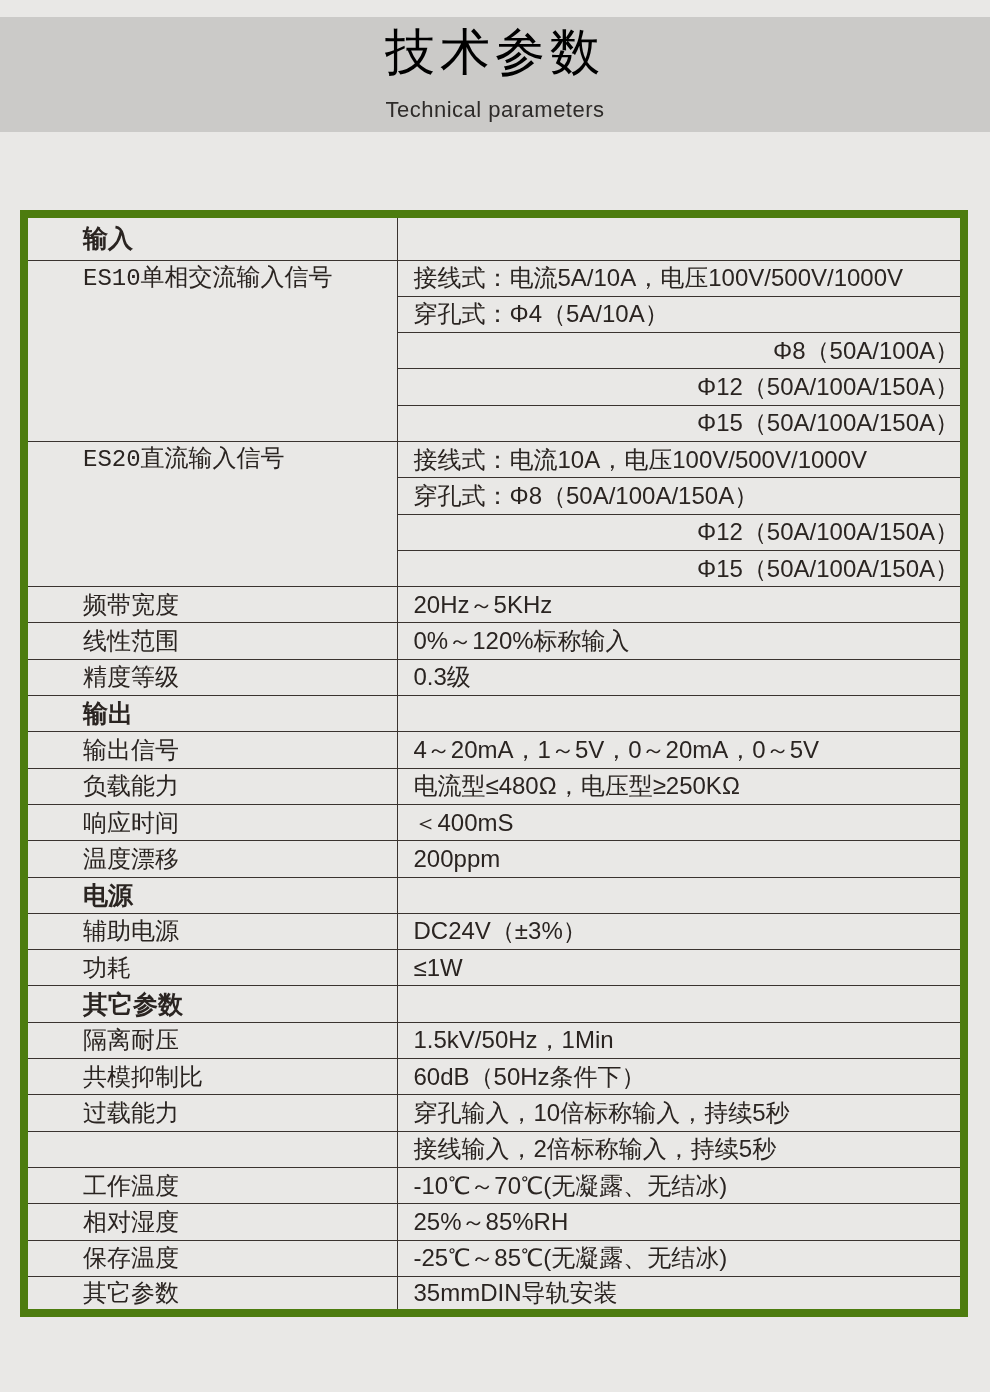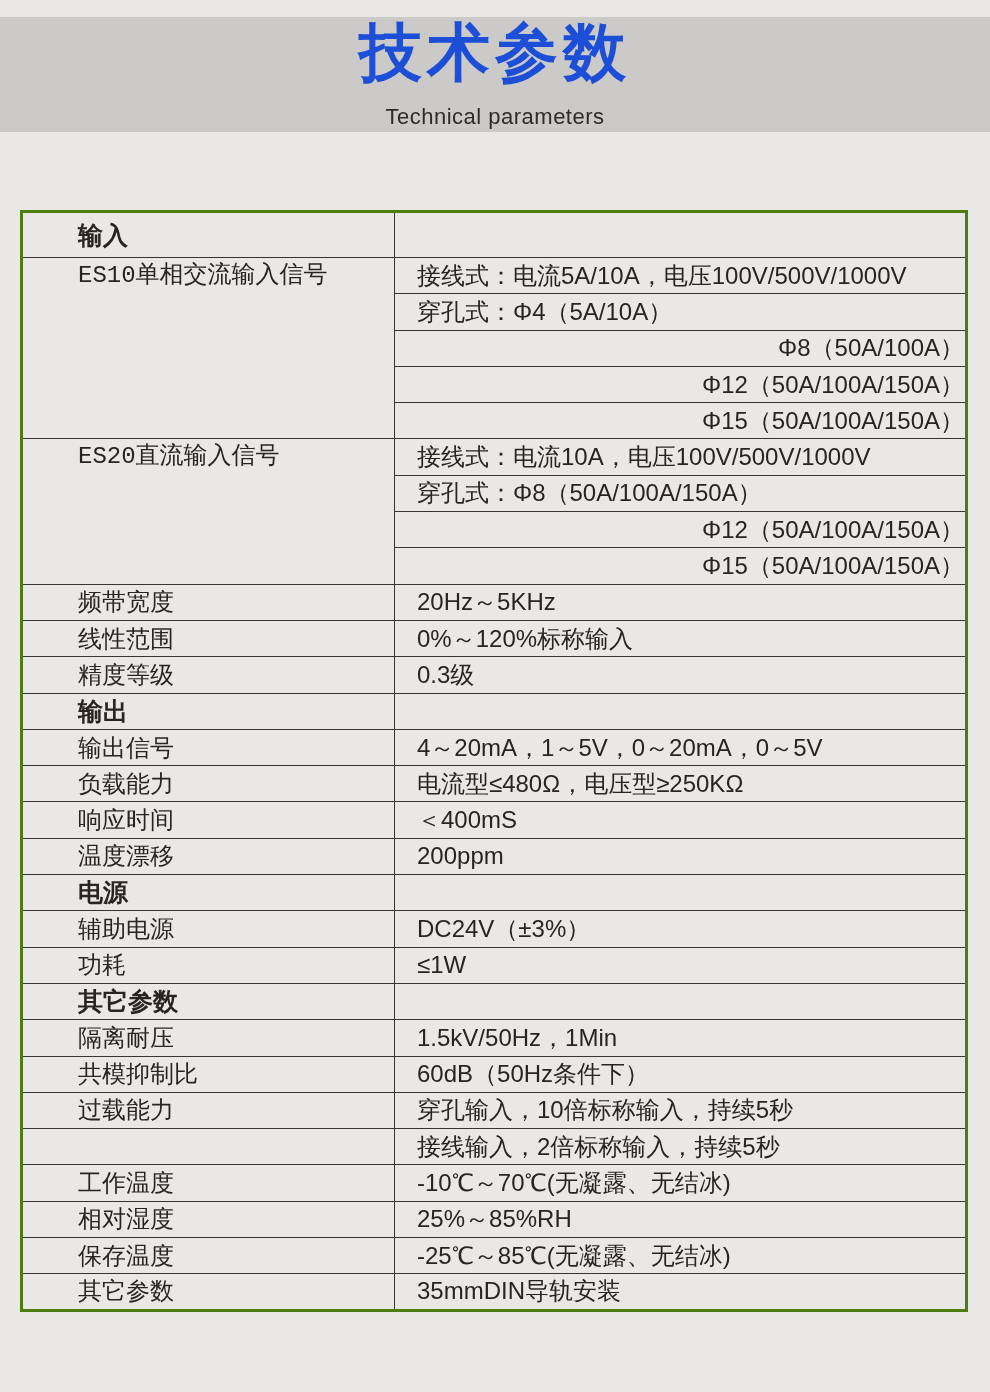--- a/index.html
+++ b/index.html
@@ -9,45 +9,45 @@
     font-family:"Liberation Sans",sans-serif;
     position:relative;overflow:hidden;
     color:#2a2421;
   }
   .header-band{
     position:absolute;left:0;top:17px;width:990px;height:115px;
     background:#cbcac8;
     display:flex;flex-direction:column;align-items:center;justify-content:center;
   }
   .title{
-    font-size:63px;font-weight:bold;color:#1d4ed8;
+    font-size:50px;font-weight:normal;color:#000000;
     letter-spacing:5px;line-height:1.05;
   }
   .subtitle{
     font-size:22px;color:#2e2b29;margin-top:19px;letter-spacing:0.5px;
   }
   .table-wrap{
     position:absolute;left:20px;top:210px;width:948px;
   }
   table.spec{
     width:100%;border-collapse:collapse;table-layout:fixed;
-    border:3px solid #4d7c0f;background:transparent;
+    border:8px solid #4d7c0f;background:transparent;
   }
   table.spec td{
     border:1.5px solid #3a332f;
     font-size:24px;color:#2a2421;
     overflow:hidden;white-space:nowrap;
     padding-top:0;padding-bottom:0;
   }
   table.spec tr{height:36.3px;}
   table.spec tr.first{height:46px;}
   td.col-label{padding-left:55px;vertical-align:middle;}
   td.col-label.bold{font-weight:bold;font-size:25px;}
   td.col-label.merged{vertical-align:top;font-family:Liberation Mono, monospace;}
-  td.col-value{padding-left:22px;vertical-align:middle;}
+  td.col-value{padding-left:16px;vertical-align:middle;}
   td.col-value.indent{padding-left:122px;text-align:right;}
 </style>
 </head>
 <body>
 
 <div class="header-band">
   <div class="title">技术参数</div>
   <div class="subtitle">Technical parameters</div>
 </div>
 

